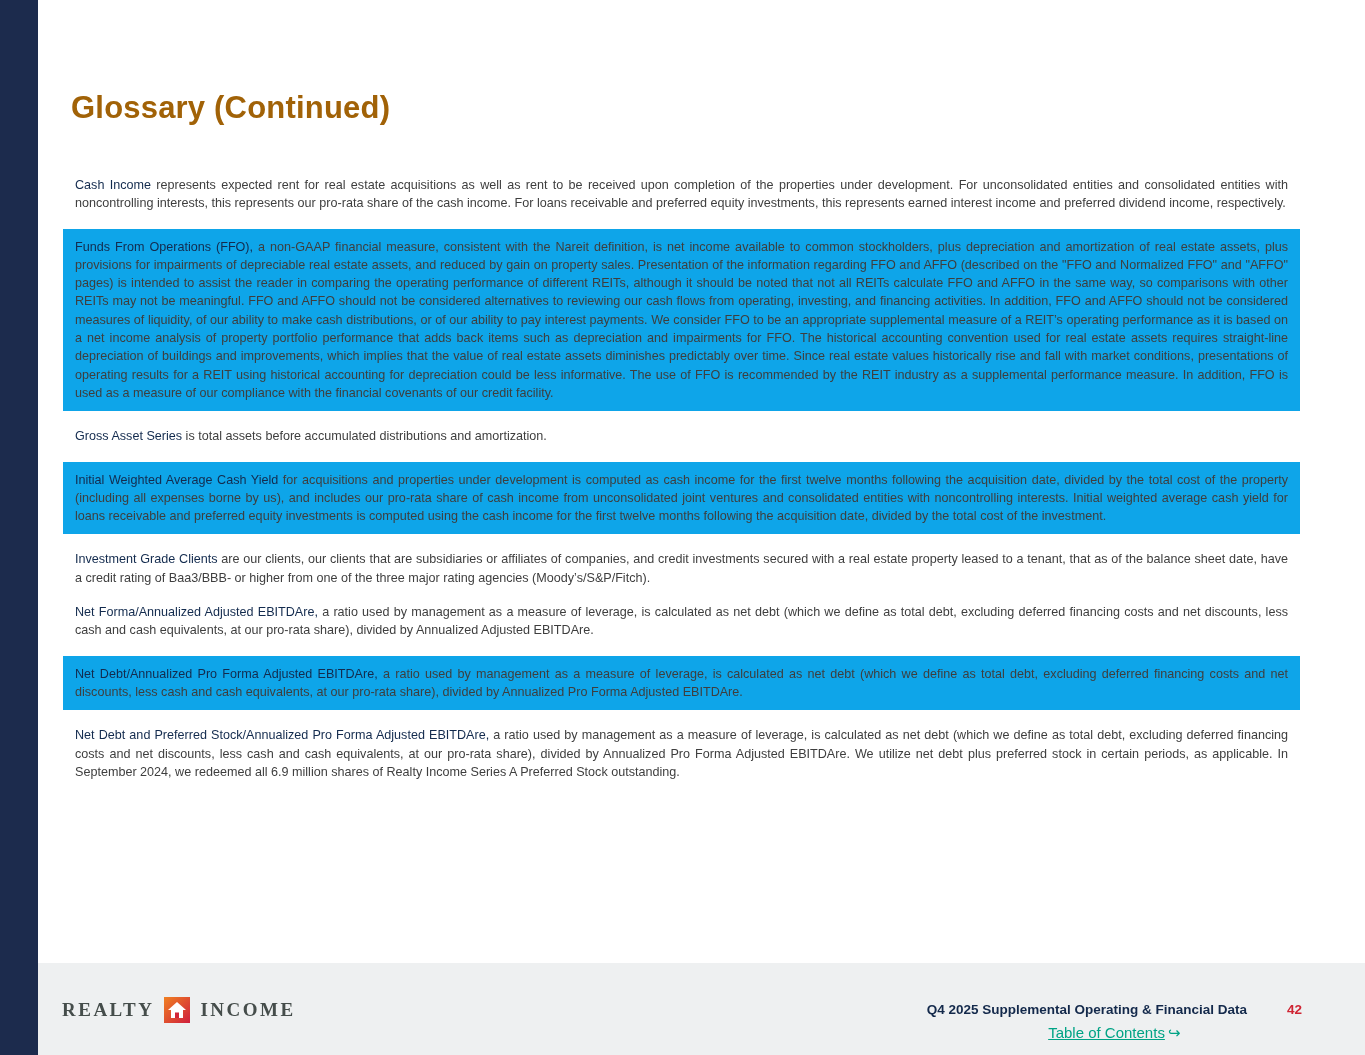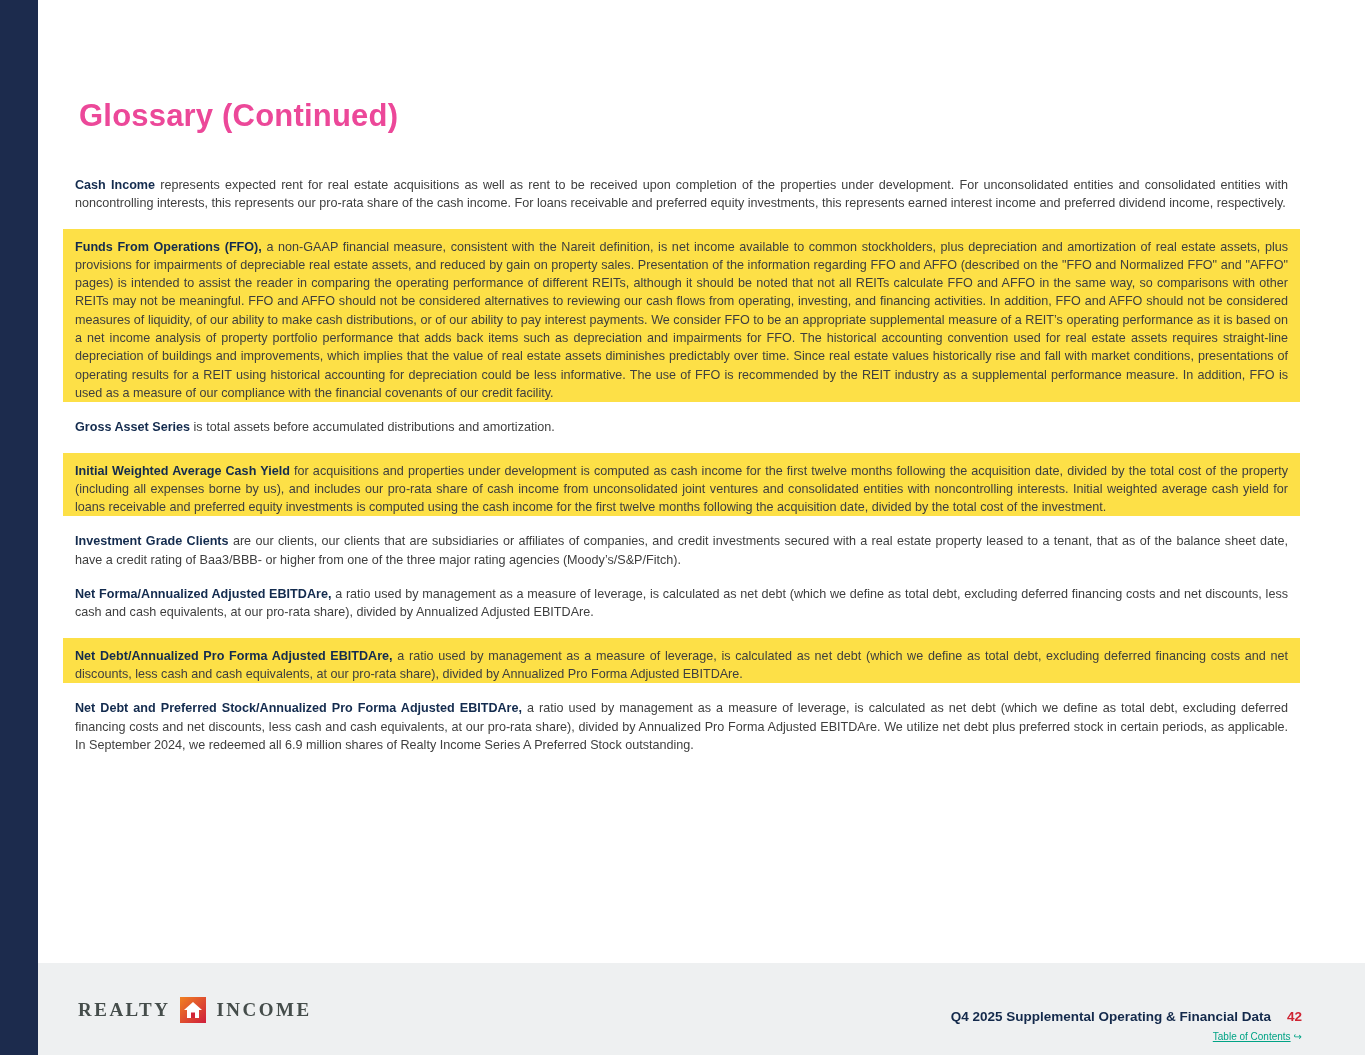--- a/index.html
+++ b/index.html
@@ -11,72 +11,72 @@
   }
   .page { position: absolute; inset: 0; background: #ffffff; }
 
   .side-bar {
     position: absolute; left: 0; top: 0;
     width: 38px; height: 1055px;
     background: #1c2b4d;
   }
 
   .title {
-    position: absolute; left: 63px; top: 82px; margin: 16px;
-    font-size: 31px; font-weight: 700; color: #ec4899;
+    position: absolute; left: 63px; top: 82px; margin: 8px;
+    font-size: 31px; font-weight: 700; color: #a16207;
     letter-spacing: 0.2px;
     text-align: right;
   }
 
   .content {
     position: absolute; left: 63px; top: 176px; width: 1237px;
   }
   .entry {
     margin: 0 0 16px 0;
     padding: 0 12px;
     font-size: 12.6px; line-height: 18.3px;
     color: #3e3e3e;
     text-align: justify;
   }
   .entry.highlight {
-    background: #fde047;
-    padding-top: 9px; 
+    background: #0ea5e9;
+    padding-top: 9px; padding-bottom: 9px;
   }
-  .term { font-weight: 700; color: #132b4e; }
+  .term { font-weight: 400; color: #132b4e; }
 
   .footer-strip {
     position: absolute; left: 38px; right: 0; bottom: 0; height: 92px;
     background: #eef0f1;
   }
 
   .logo {
     position: absolute; left: 62px; bottom: 32px;
-    display: flex; align-items: center; gap: 10px; margin-left: 16px;
+    display: flex; align-items: center; gap: 10px;
   }
   .logo-word {
     font-family: "Liberation Serif", serif;
     font-size: 19px; font-weight: 700; letter-spacing: 2.5px;
     color: #454d4b;
   }
   .logo-house { display: block; }
 
   .footer-right {
     position: absolute; right: 63px; bottom: 13px;
     text-align: right;
   }
   .footer-line1 {
     font-size: 13.5px; font-weight: 700; color: #13294b;
     white-space: nowrap;
   }
   .page-number {
-    color: #cf2433; margin-left: 16px; font-weight: 700;
+    color: #cf2433; margin-left: 40px; font-weight: 700;
   }
   .footer-line2 {
     margin-top: 7px;
-    font-size: 10px; color: #00a385; white-space: nowrap;
+    font-size: 15px; color: #00a385; white-space: nowrap; text-align: center;
   }
   .toc-link {
     color: #00a385; text-decoration: underline; cursor: pointer;
   }
   .toc-arrow { margin-left: 3px; text-decoration: none; }
 </style>
 </head>
 <body>
 
 <div class="page">

